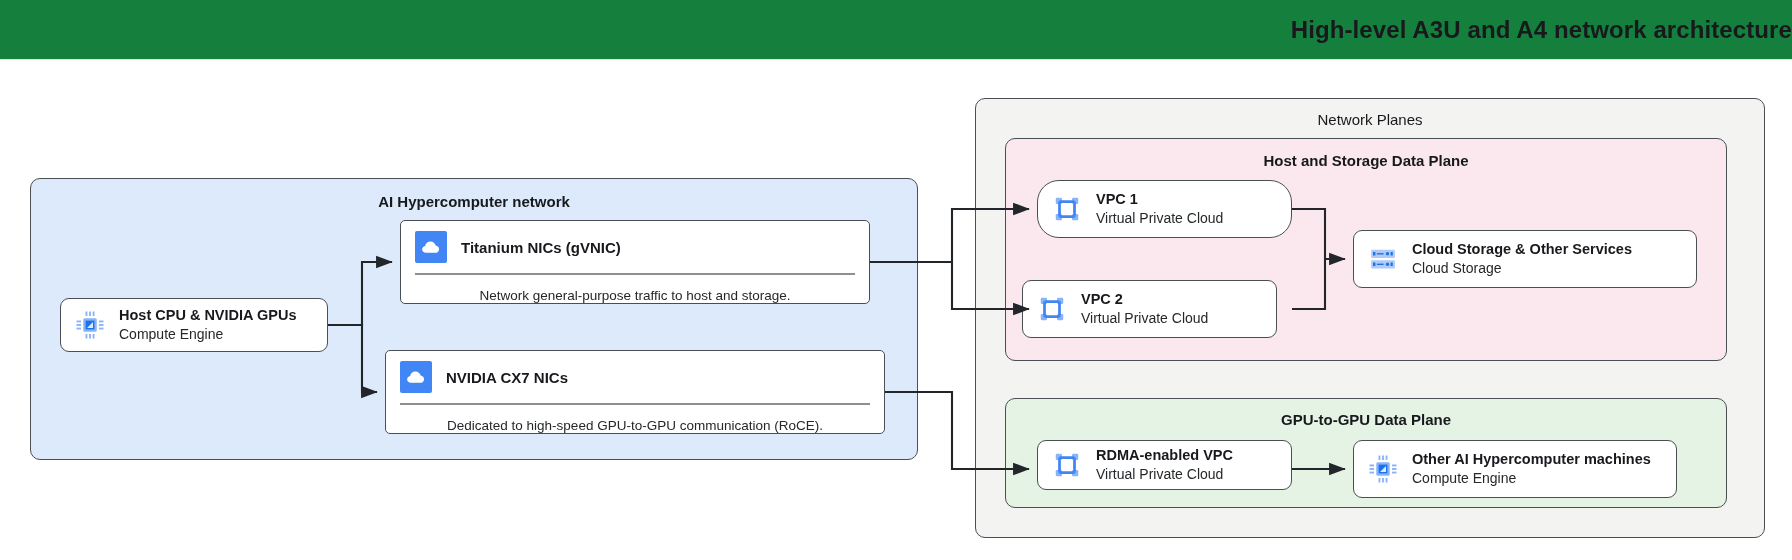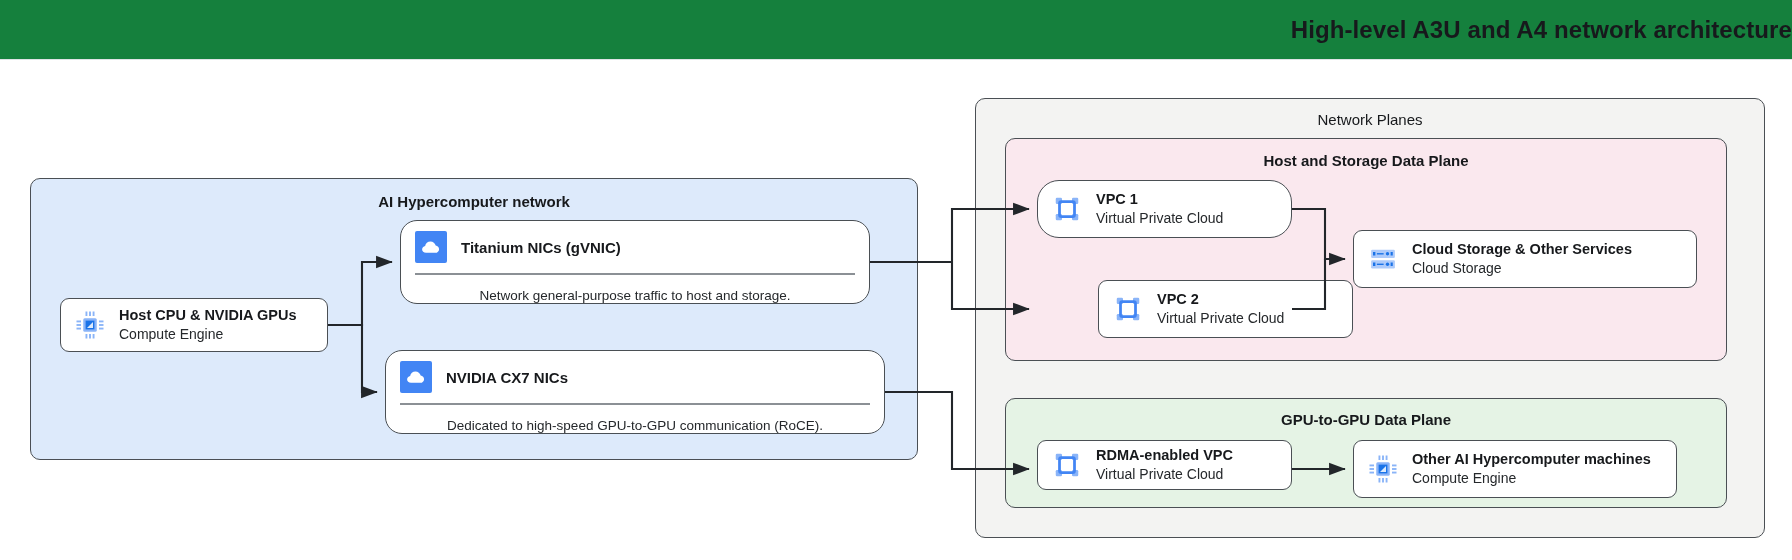--- a/index.html
+++ b/index.html
@@ -40,21 +40,21 @@
     position: absolute; background: #ffffff;
     border: 1.6px solid #4a4f54; border-radius: 9px;
     display: flex; align-items: center;
   }
   .card-ico { flex: 0 0 auto; margin-left: 14px; margin-right: 14px; }
   .card-text { display: flex; flex-direction: column; justify-content: center; }
   .card-title { font-size: 14.5px; font-weight: bold; color: #17191c; line-height: 1.3; }
   .card-sub { font-size: 14px; color: #25282b; line-height: 1.35; }
 
   
-  .nic { position: absolute; background:#fff; border:1.6px solid #4a4f54; border-radius:17px; }
+  .nic { position: absolute; background:#fff; border:1.6px solid #4a4f54; border-radius:5px; }
   .nic-head { display:flex; align-items:center; height: 52px; padding-left: 14px; }
   .nic-head .t { font-size: 15px; font-weight: bold; color:#17191c; margin-left: 14px; }
   .nic-rule { height: 2.2px; background: #8b9095; margin: 0 14px; }
   .nic-cap {
     text-align: center; font-size: 13.5px; color: #25282b;
     padding: 13px 10px 0 10px;
   }
 
   
   .ico { display:block; }
@@ -151,21 +151,21 @@
         </g>
         <rect x="6" y="6" width="12" height="12" rx="1.5" fill="none" stroke="#4285f4" stroke-width="2.2"></rect>
       </svg>
     </span>
     <span class="card-text">
       <span class="card-title">VPC 1</span>
       <span class="card-sub">Virtual Private Cloud</span>
     </span>
   </div>
 
-  <div class="card" style="left:1098px; top:280px; width:255px; height:58px;">
+  <div class="card" style="left:1022px; top:280px; width:255px; height:58px;">
     <span class="card-ico">
       <svg class="ico" width="30" height="30" viewBox="0 0 24 24">
         <g fill="#8ab4f8">
           <rect x="3" y="3" width="5" height="5" rx="1"></rect>
             <rect x="16" y="3" width="5" height="5" rx="1"></rect>
           <rect x="3" y="16" width="5" height="5" rx="1"></rect>
             <rect x="16" y="16" width="5" height="5" rx="1"></rect>
         </g>
         <rect x="6" y="6" width="12" height="12" rx="1.5" fill="none" stroke="#4285f4" stroke-width="2.2"></rect>
       </svg>

